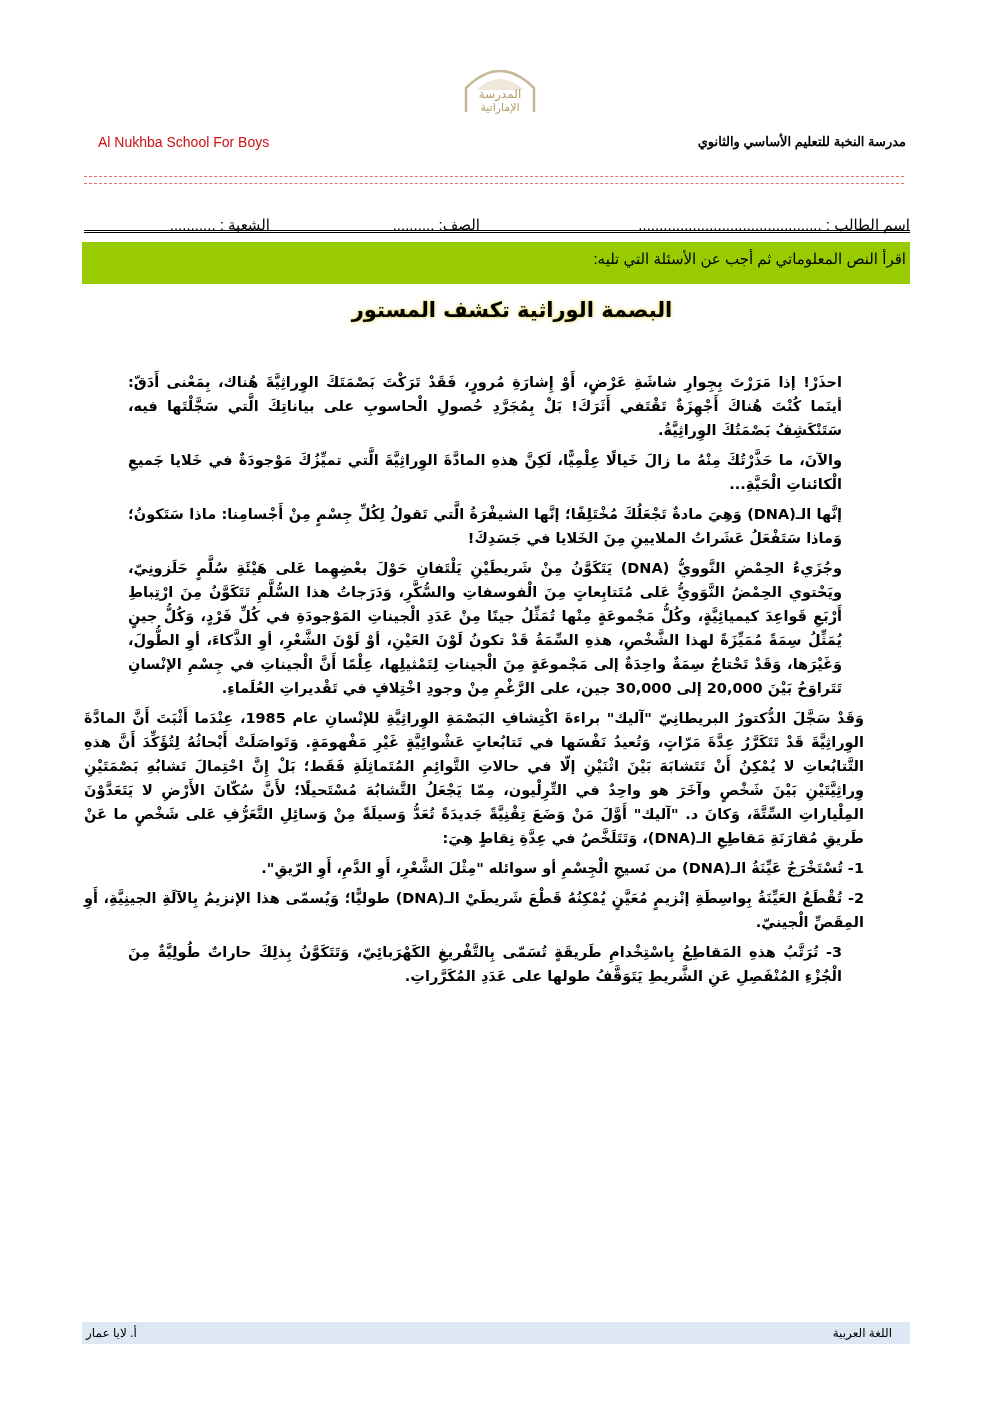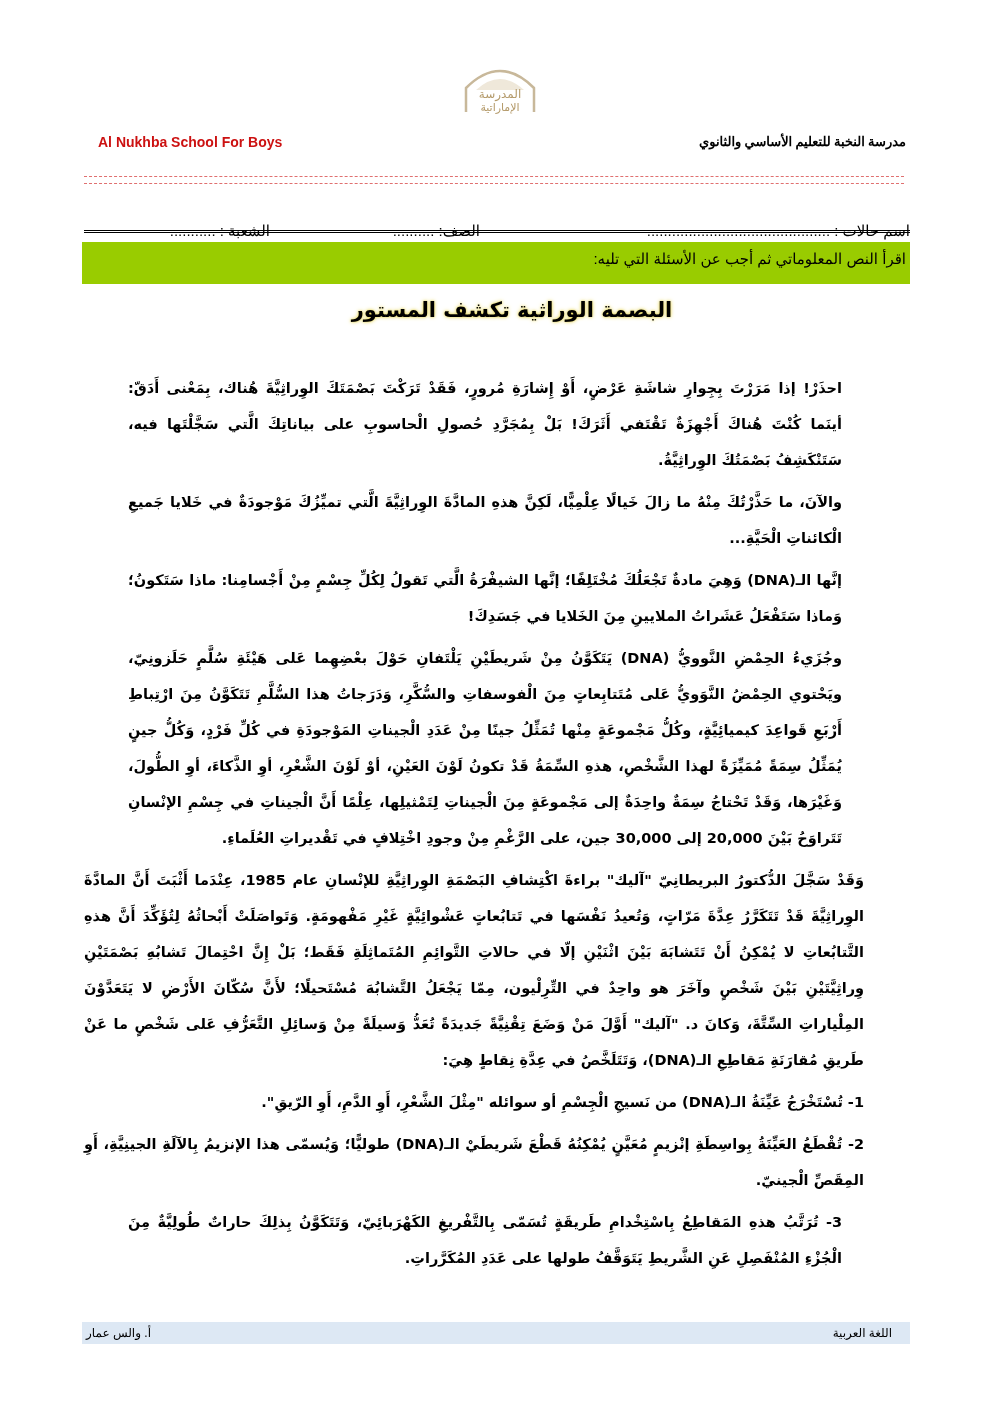--- a/index.html
+++ b/index.html
@@ -1,39 +1,39 @@
 <!DOCTYPE html>
 <html><head>
 <meta charset="utf-8">
 <style>
   html, body { margin: 0; padding: 0; background: #ffffff; }
   body { width: 992px; height: 1403px; position: relative; overflow: hidden;
          font-family: "DejaVu Sans", sans-serif; color: #000; }
   .logo { position: absolute; left: 462px; top: 62px; width: 76px; height: 54px; }
   .school-en { position: absolute; left: 98px; top: 134px; font-family: "Liberation Sans", sans-serif;
-               font-weight: bold; font-size: 14px; color: #cc1111; }
-  .school-ar { position: absolute; right: 86px; top: 134px; font-family: Liberation Serif, serif;
+               font-weight: normal; font-size: 14px; color: #cc1111; }
+  .school-ar { position: absolute; right: 86px; top: 134px; font-family: Liberation Sans, sans-serif;
                font-weight: bold; font-size: 13px; direction: rtl; }
   .dashes { position: absolute; left: 84px; top: 176px; width: 820px; height: 6px; overflow: hidden;
             border-top: 1px dashed #e07070; border-bottom: 1px dashed #e07070; }
   .student-row { position: absolute; left: 84px; right: 82px; top: 204px; height: 26px;
                  border-bottom: 3px double #000; direction: rtl; font-family: "Liberation Sans", sans-serif;
                  font-size: 15px; }
-  .student-row span { position: absolute; top: 18px; white-space: nowrap; text-align: right; }
+  .student-row span { position: absolute; top: 12px; white-space: nowrap; text-align: right; }
   .f-name { right: 0; }
   .f-class { right: 430px; }
   .f-section { right: 640px; }
   .green-bar { position: absolute; left: 82px; right: 82px; top: 242px; height: 42px; background: #99cc00;
                direction: rtl; font-family: "Liberation Sans", sans-serif; font-size: 15px; }
   .green-bar span { position: absolute; right: 4px; top: 8px; }
   .title { position: absolute; left: 0; right: 0; top: 298px; text-align: center; direction: rtl;
            font-family: "DejaVu Sans", sans-serif; font-weight: bold; font-size: 21px;
            text-shadow: 0 0 4px #e8d860, 0 0 2px #e8d860; margin-left: 32px; }
   .body-text { position: absolute; left: 128px; right: 150px; top: 370px; direction: rtl; text-align: justify;
-               font-family: "DejaVu Sans", sans-serif; font-weight: bold; font-size: 14.5px; line-height: 36px; }
+               font-family: "DejaVu Sans", sans-serif; font-weight: bold; font-size: 14.5px; line-height: 24px; }
   .body-text p { margin: 0 0 6px 0; }
   .body-text p.wide { margin-right: -22px; margin-left: -44px; }
   .footer { position: absolute; left: 82px; right: 82px; top: 1322px; height: 22px; background: #dde8f4;
             direction: rtl; font-family: "Liberation Sans", sans-serif; font-size: 12px; }
   .footer .f-subj { position: absolute; right: 18px; top: 4px; }
   .footer .f-teacher { position: absolute; left: 4px; top: 4px; }
 </style>
 </head>
 <body>
 
@@ -45,21 +45,21 @@
     <text x="38" y="49" text-anchor="middle" font-size="11" fill="#b49a6a" font-family="DejaVu Sans, sans-serif">الإماراتية</text>
   </svg>
 </div>
 
 <div class="school-en">Al Nukhba School For Boys</div>
 <div class="school-ar">مدرسة النخبة للتعليم الأساسي والثانوي</div>
 
 <div class="dashes"></div>
 
 <div class="student-row">
-  <span class="f-name">اسم حالات : ............................................</span>
+  <span class="f-name">اسم الطالب : ............................................</span>
   <span class="f-class">الصف: ..........</span>
   <span class="f-section">الشعبة : ...........</span>
 </div>
 
 <div class="green-bar">
   <span>اقرأ النص المعلوماتي ثم أجب عن الأسئلة التي تليه:</span>
 </div>
 
 <div class="title">البصمة الوراثية تكشف المستور</div>
 
@@ -69,14 +69,14 @@
   <p>إنَّها الـ(DNA) وَهِيَ مادةٌ تَجْعَلُكَ مُخْتَلِفًا؛ إنَّها الشيفْرَةُ الَّتي تَقولُ لِكُلِّ جِسْمٍ مِنْ أَجْسامِنا: ماذا سَتَكونُ؛ وَماذا سَتَفْعَلُ عَشَراتُ الملايينِ مِنَ الخَلايا في جَسَدِكَ!</p>
   <p>وجُزَيءُ الحِمْضِ النَّوويُّ (DNA) يَتَكَوَّنُ مِنْ شَريطَيْنِ يَلْتَفانِ حَوْلَ بعْضِهِما عَلى هَيْئَةِ سُلَّمٍ حَلَزونِيّ، ويَحْتوي الحِمْضُ النَّوَويُّ عَلى مُتَتابِعاتٍ مِنَ الْفوسفاتِ والسُّكَّرِ، وَدَرَجاتُ هذا السُّلَّمِ تَتَكَوَّنُ مِنَ ارْتِباطِ أَرْبَعِ قَواعِدَ كيميائِيَّةٍ، وكُلُّ مَجْموعَةٍ مِنْها تُمَثِّلُ جينًا مِنْ عَدَدِ الْجيناتِ المَوْجودَةِ في كُلِّ فَرْدٍ، وَكُلُّ جينٍ يُمَثِّلُ سِمَةً مُمَيِّزَةً لهذا الشَّخْصِ، هذهِ السِّمَةُ قَدْ تكونُ لَوْنَ العَيْنِ، أوْ لَوْنَ الشَّعْرِ، أوِ الذَّكاءَ، أوِ الطُّولَ، وَغَيْرَها، وَقَدْ تَحْتاجُ سِمَةٌ واحِدَةٌ إلى مَجْموعَةٍ مِنَ الْجيناتِ لِتَمْثيلِها، عِلْمًا أَنَّ الْجيناتِ في جِسْمِ الإنْسانِ تَتَراوَحُ بَيْنَ 20,000 إلى 30,000 جين، على الرَّغْمِ مِنْ وجودِ اخْتِلافٍ في تَقْديراتِ العُلَماءِ.</p>
   <p class="wide">وَقَدْ سَجَّلَ الدُّكتورُ البريطانِيّ "آليك" براءةَ اكْتِشافِ البَصْمَةِ الوِراثِيَّةِ للإنْسانِ عام 1985، عِنْدَما أَثْبَتَ أَنَّ المادَّةَ الوِراثِيَّةَ قَدْ تَتَكَرَّرُ عِدَّةَ مَرّاتٍ، وَتُعيدُ نَفْسَها في تَتابُعاتٍ عَشْوائِيَّةٍ غَيْرِ مَفْهومَةٍ. وَتَواصَلَتْ أَبْحاثُهُ لِتُؤَكِّدَ أَنَّ هذهِ التَّتابُعاتِ لا يُمْكِنُ أَنْ تَتَشابَهَ بَيْنَ اثْنَيْنِ إلّا في حالاتِ التَّوائِمِ المُتَماثِلَةِ فَقَط؛ بَلْ إِنَّ احْتِمالَ تَشابُهِ بَصْمَتَيْنِ وِراثِيَّتَيْنِ بَيْنَ شَخْصٍ وآخَرَ هو واحِدٌ في التِّرِلْيون، مِمّا يَجْعَلُ التَّشابُهَ مُسْتَحيلًا؛ لأَنَّ سُكّانَ الأَرْضِ لا يَتَعَدَّوْنَ المِلْياراتِ السِّتَّةَ، وَكانَ د. "آليك" أَوَّلَ مَنْ وَضَعَ تِقْنِيَّةً جَديدَةً تُعَدُّ وَسيلَةً مِنْ وَسائِلِ التَّعَرُّفِ عَلى شَخْصٍ ما عَنْ طَريقِ مُقارَنَةِ مَقاطِعِ الـ(DNA)، وَتَتَلَخَّصُ في عِدَّةِ نِقاطٍ هِيَ:</p>
   <p class="wide">1- تُسْتَخْرَجُ عَيِّنَةُ الـ(DNA) من نَسيجِ الْجِسْمِ أو سوائله "مِثْلَ الشَّعْرِ، أَوِ الدَّمِ، أَوِ الرّيقِ".</p>
   <p class="wide">2- تُقْطَعُ العَيِّنَةُ بِواسِطَةِ إنْزيمٍ مُعَيَّنٍ يُمْكِنُهُ قَطْعَ شَريطَيْ الـ(DNA) طوليًّا؛ وَيُسمّى هذا الإنزيمُ بِالآلَةِ الجينِيَّةِ، أَوِ المِقَصِّ الْجينيّ.</p>
   <p>3- تُرَتَّبُ هذهِ المَقاطِعُ بِاسْتِخْدامِ طَريقَةٍ تُسَمّى بِالتَّفْريغِ الكَهْرَبائِيّ، وَتَتَكَوَّنُ بِذلِكَ حاراتٌ طُولِيَّةٌ مِنَ الْجُزْءِ المُنْفَصِلِ عَنِ الشَّريطِ يَتَوَقَّفُ طولها على عَدَدِ المُكَرَّراتِ.</p>
 </div>
 
 <div class="footer">
   <span class="f-subj">اللغة العربية</span>
-  <span class="f-teacher">أ. والس عمار</span>
+  <span class="f-teacher">أ. لايا عمار</span>
 </div>
 
 </body></html>

